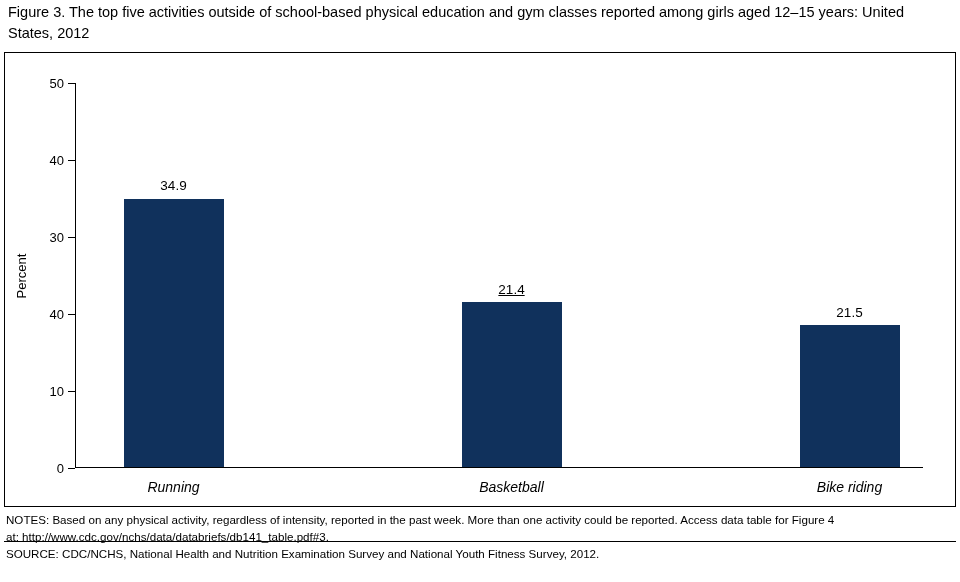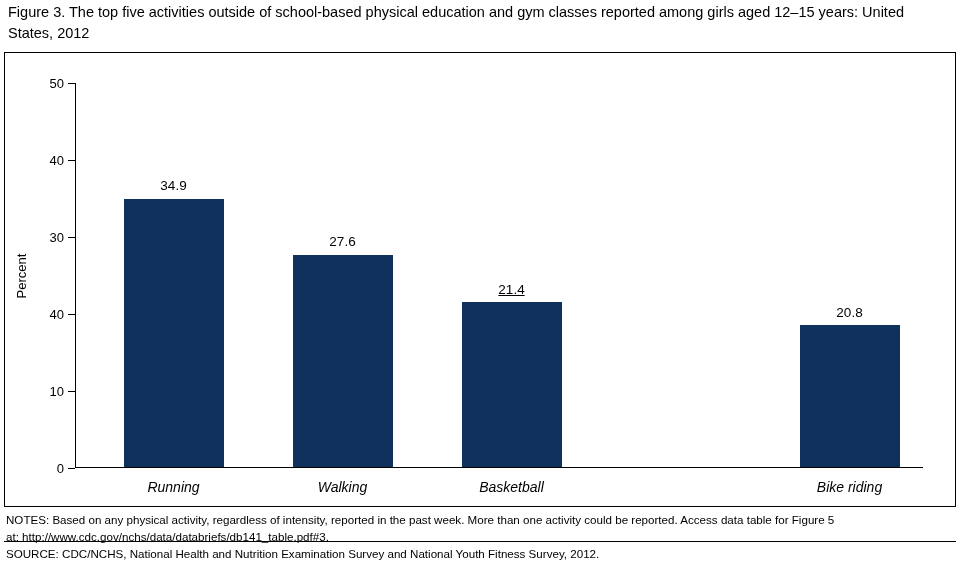--- a/index.html
+++ b/index.html
@@ -190,45 +190,40 @@
       </div>
 
       <div class="bars">
 
         <div class="bar-slot" style="left:0px; width:169px;">
           <div class="bar" style="height:268.5px;"></div>
           <div class="bar-value" style="bottom:274px;">34.9</div>
           <div class="cat-label">Running</div>
         </div>
 
-        <div class="bar-slot" style="left:169px; width:169px;">
-          <div class="bar" style="height:212.4px;"></div>
-          <div class="bar-value" style="bottom:218px;">27.6</div>
-          <div class="cat-label">Walking</div>
-        </div>
 
         <div class="bar-slot" style="left:338px; width:169px;">
           <div class="bar" style="height:164.7px;"></div>
           <div class="bar-value" style="bottom:170px;text-decoration:underline;">21.4</div>
           <div class="cat-label">Basketball</div>
         </div>
 
 
         <div class="bar-slot" style="left:676px; width:169px;">
           <div class="bar" style="height:141.6px;"></div>
-          <div class="bar-value" style="bottom:147px;">20.8</div>
+          <div class="bar-value" style="bottom:147px;">21.5</div>
           <div class="cat-label">Bike riding</div>
         </div>
 
       </div>
     </div>
   </div>
 
   <div class="footnotes">
-    <span class="footnote-line">NOTES: Based on any physical activity, regardless of intensity, reported in the past week. More than one activity could be reported. Access data table for Figure 5</span>
+    <span class="footnote-line">NOTES: Based on any physical activity, regardless of intensity, reported in the past week. More than one activity could be reported. Access data table for Figure 4</span>
     <span class="footnote-line">at: http://www.cdc.gov/nchs/data/databriefs/db141_table.pdf#3.</span>
   </div>
   <div class="notes-sep"></div>
   <div class="footnotes" style="top:546px;">
     <span class="footnote-line">SOURCE: CDC/NCHS, National Health and Nutrition Examination Survey and National Youth Fitness Survey, 2012.</span>
   </div>
 
 </div>
 
 </body></html>

